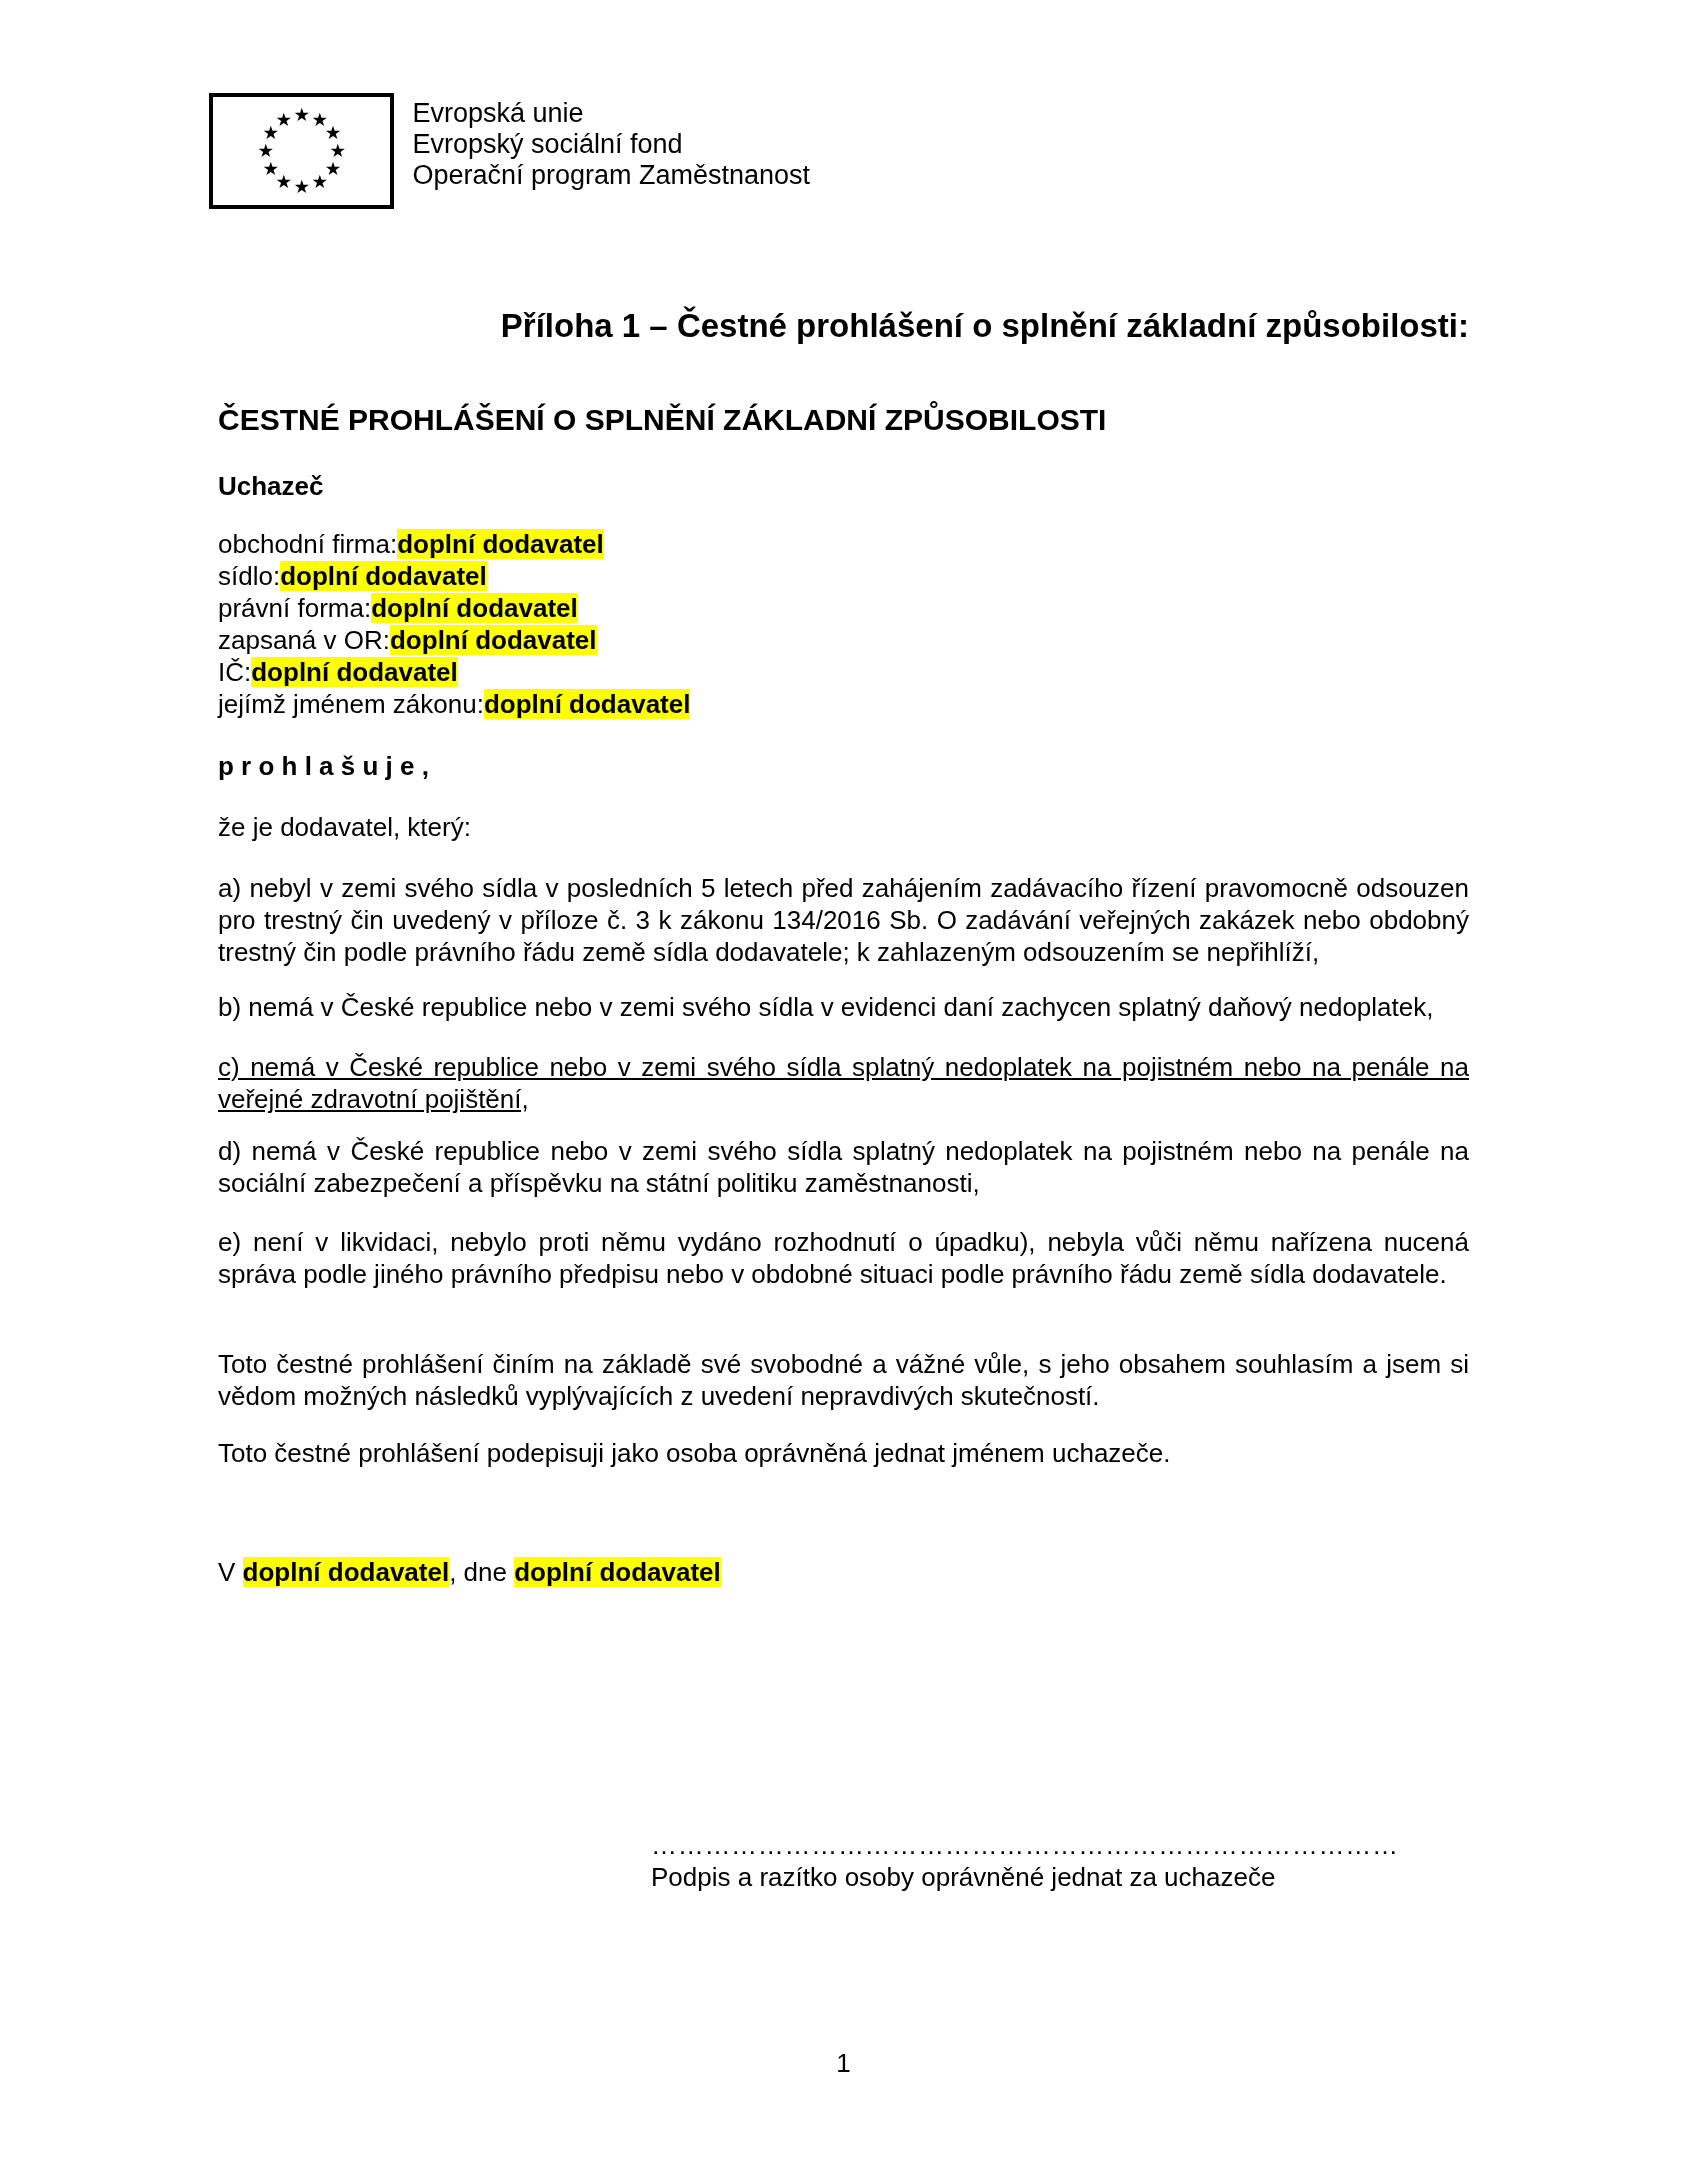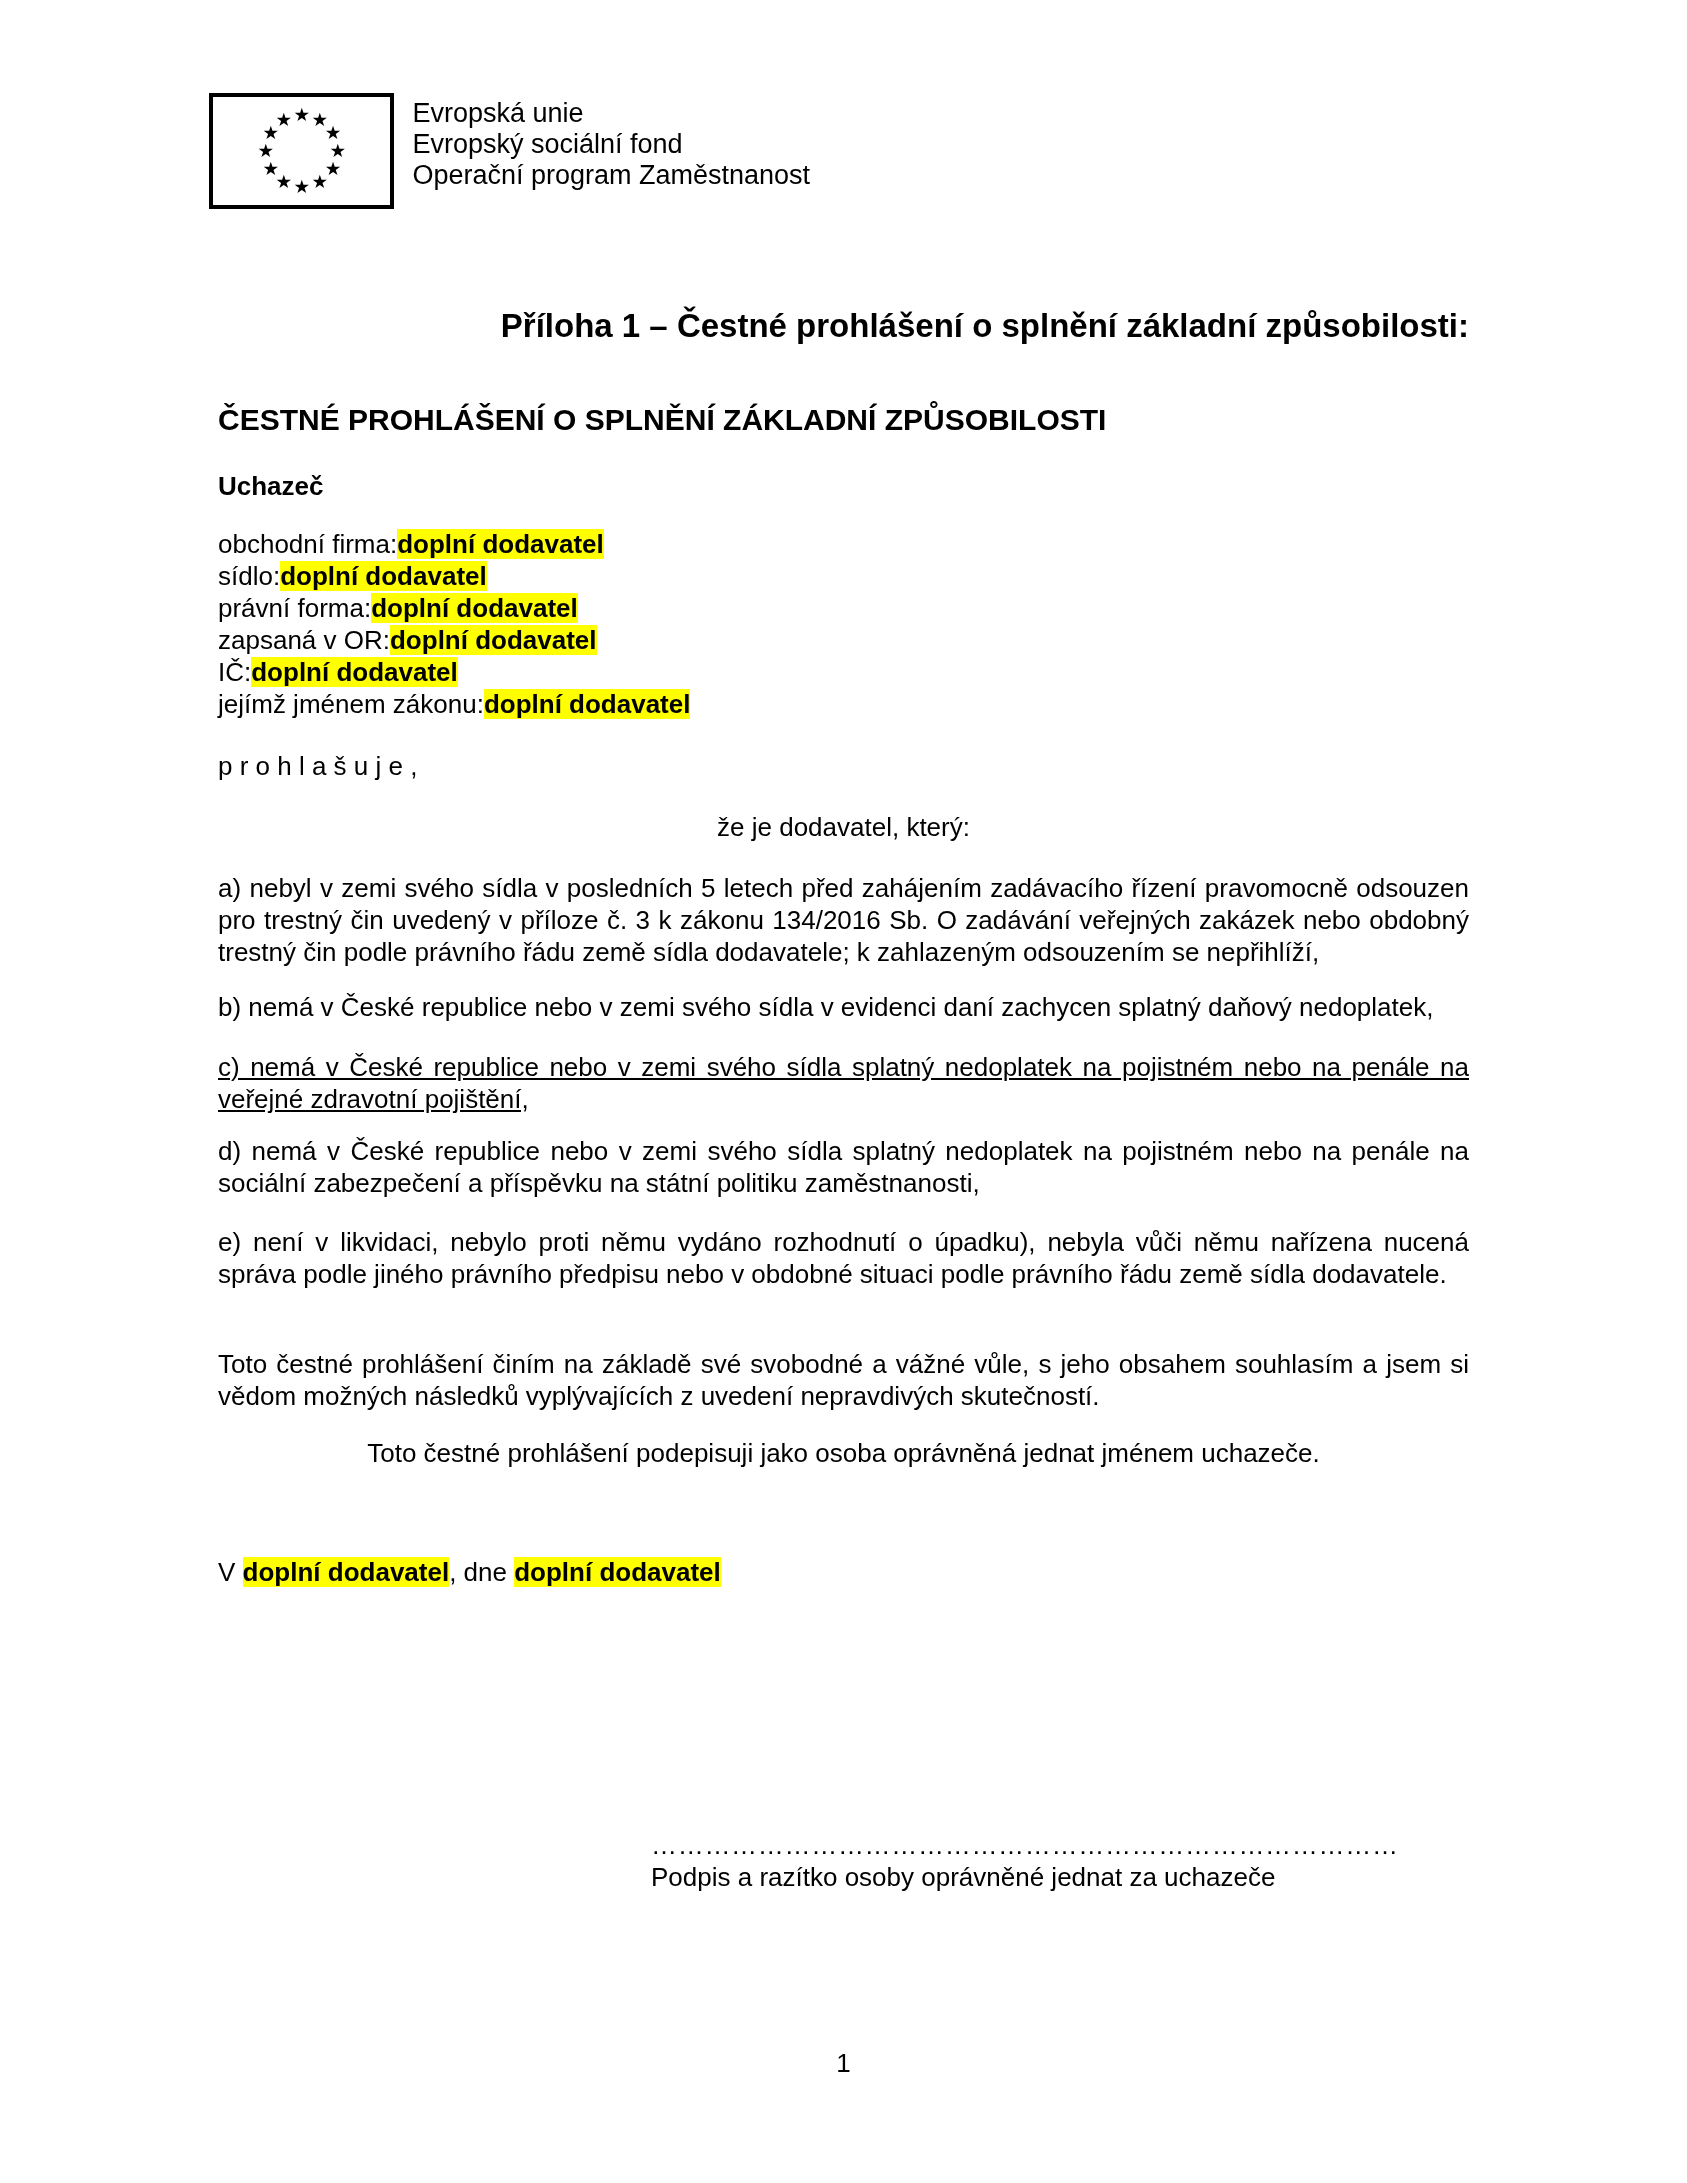--- a/index.html
+++ b/index.html
@@ -50,22 +50,22 @@
   h1 { font-size: 33px; line-height: 40px; font-weight: bold; margin-top: 97px; text-align: right; }
   h2 { font-size: 30px; line-height: 36px; font-weight: bold; margin-top: 56px; }
   .subject { font-weight: bold; margin-top: 32px; }
 
   
   .form-block { margin-top: 26px; }
   .form-line { white-space: nowrap; }
   .hl { background: #ffff00; font-weight: bold; }
 
   
-  .declare { font-weight: normal; margin-top: 30px; }
-  p { margin-top: 29px; text-align: center; }
+  .declare { font-weight: bold; margin-top: 30px; }
+  p { margin-top: 29px; }
   .just { text-align: justify; }
   .mt-b { margin-top: 22.5px; }
   .mt-c { margin-top: 28.4px; text-decoration: underline; }
   .mt-d { margin-top: 20px; }
   .mt-e { margin-top: 27px; }
   .mt-close1 { margin-top: 58px; }
   .mt-close2 { margin-top: 25px; }
 
   
   .place-date { margin-top: 87px; }

